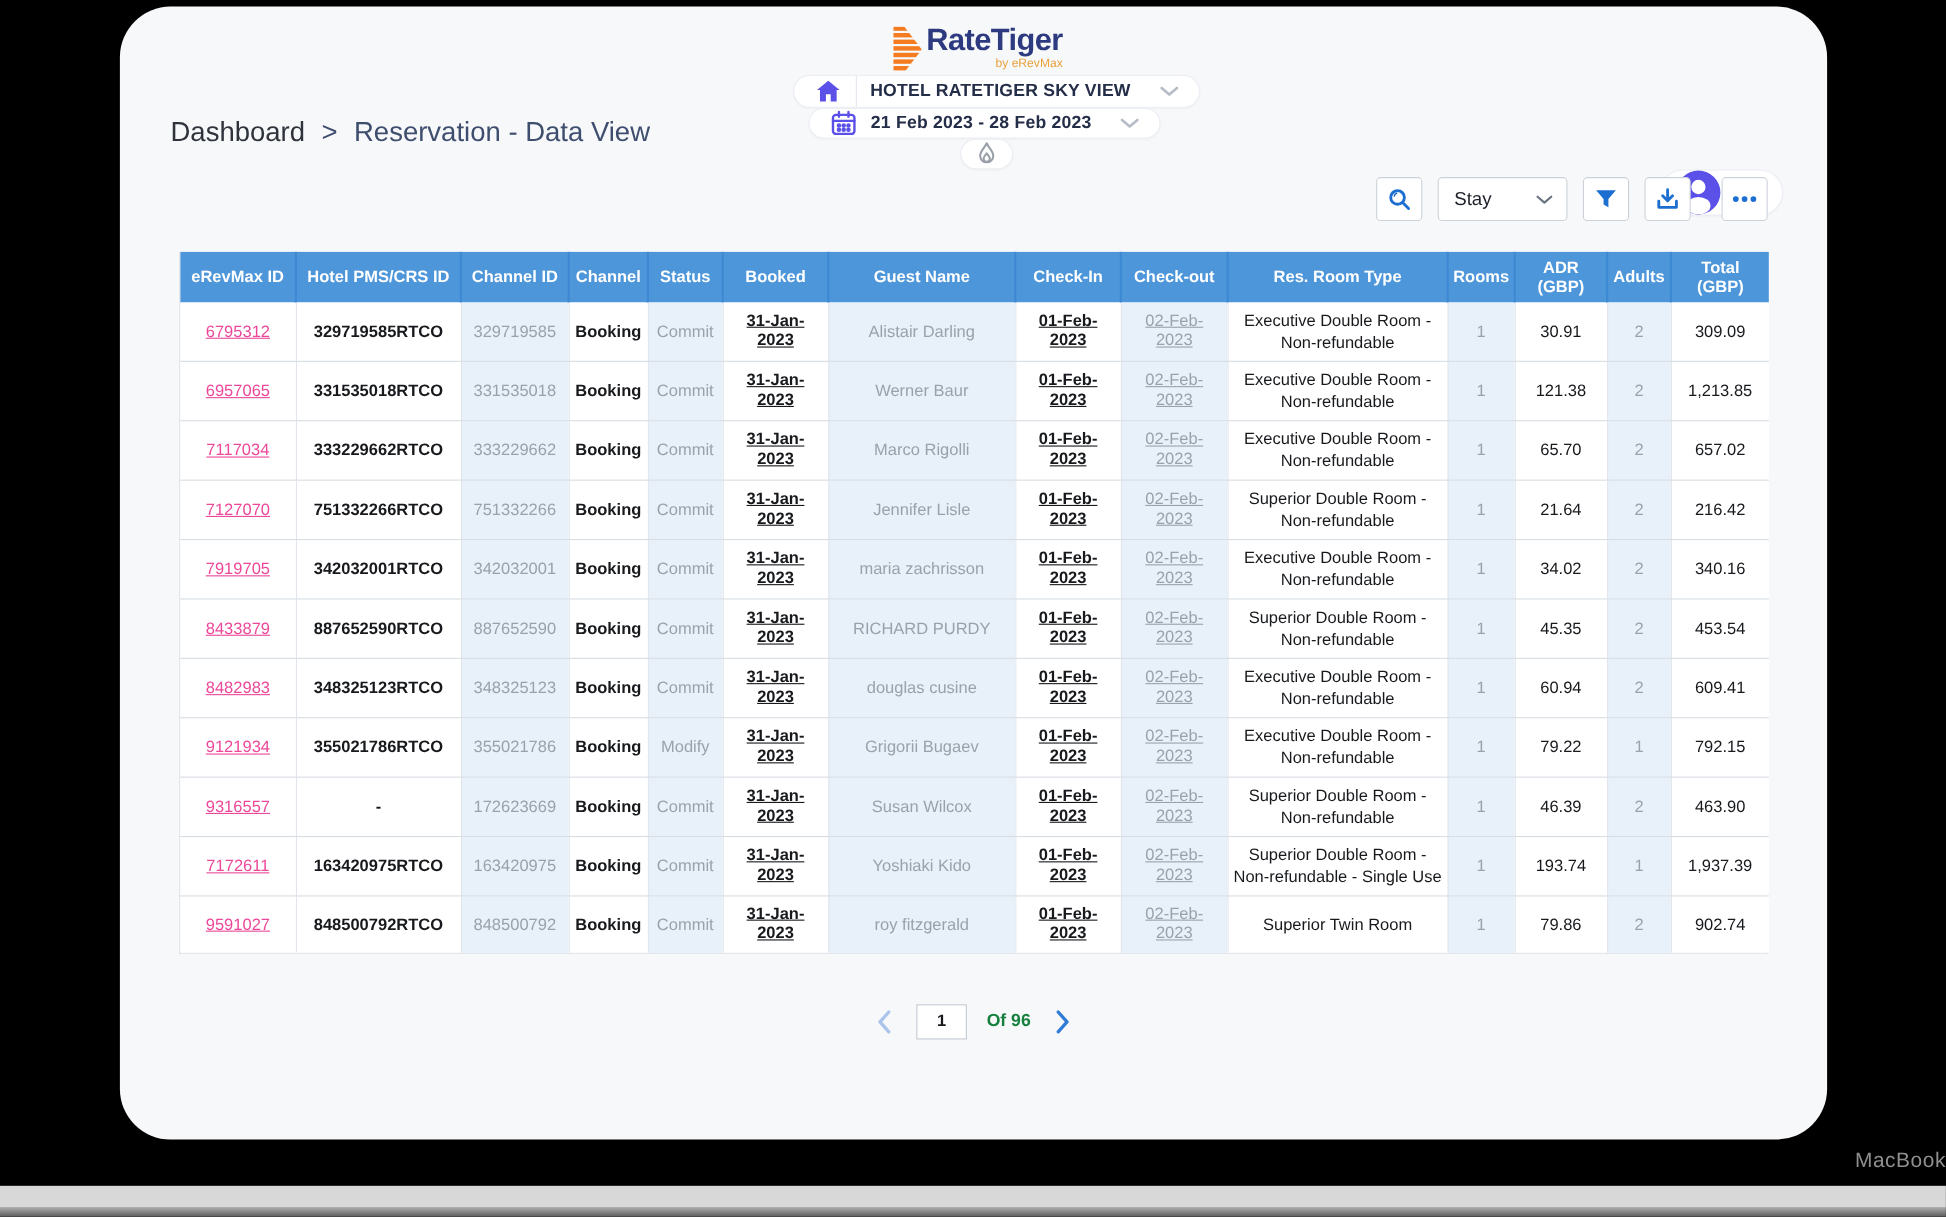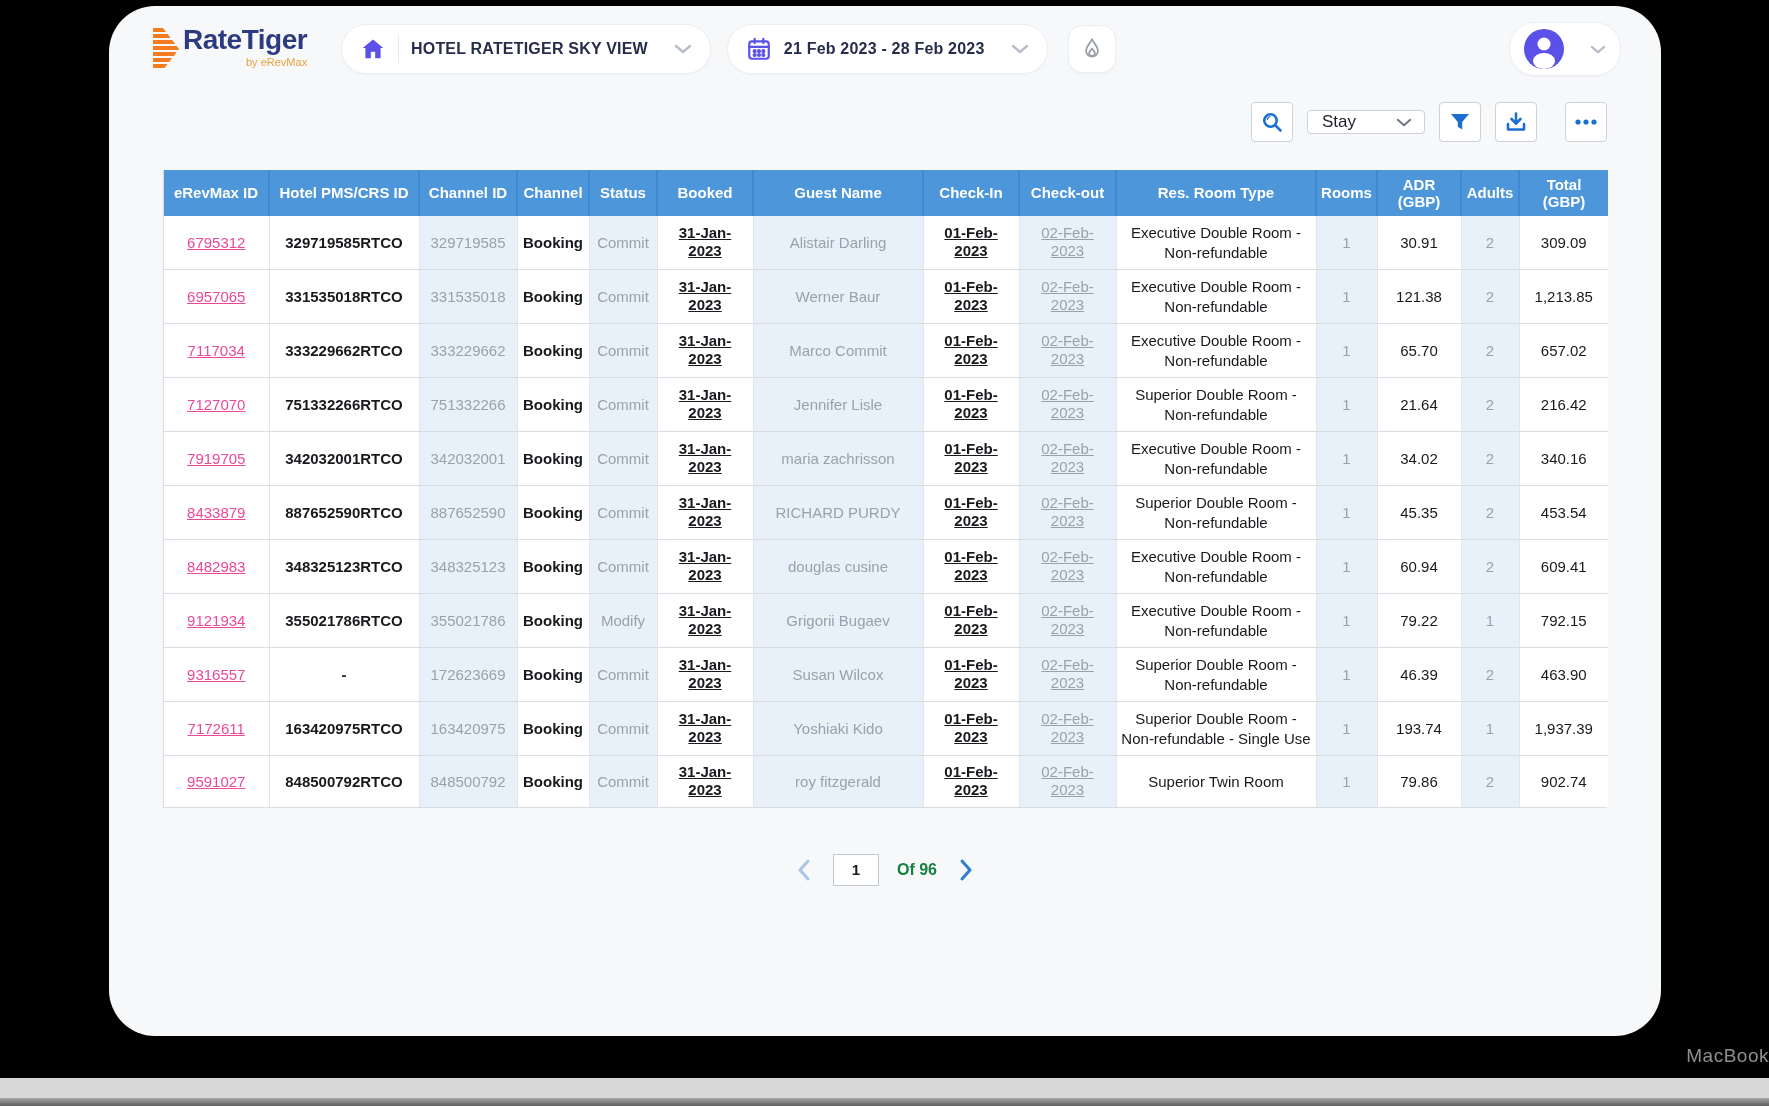--- a/index.html
+++ b/index.html
@@ -3,21 +3,21 @@
 <meta charset="utf-8">
 <style>
   * { margin:0; padding:0; box-sizing:border-box; }
   html,body { width:1769px; height:1106px; background:#000; overflow:hidden;
               font-family:"Liberation Sans", sans-serif; }
 
   .screen { position:absolute; left:109px; top:6px; width:1552px; height:1030px;
             background:#f7f8fa; border-radius:46px; overflow:hidden; }
 
   
-  .topbar { display:flex; align-items:center; margin:16px 40px 0 44px; height:54px; }
+  .topbar { display:flex; align-items:center; margin:16px 40px 0 44px; height:54px;flex-direction:column; }
   .logo { display:flex; align-items:flex-start; gap:4px; width:150px; }
   .logo-text-wrap { display:flex; flex-direction:column; align-items:flex-end; }
   .logo-brand { font-size:28px; font-weight:700; color:#2e3a80; letter-spacing:-0.5px; line-height:1; }
   .logo-tag { font-size:11px; color:#e8a23c; margin-top:2px; }
   .pill { display:flex; align-items:center; background:#fff; border:1px solid #ecEef3;
           border-radius:26px; height:50px; padding:0 18px;
           box-shadow:0 1px 2px rgba(30,40,80,0.04); }
   .hotel-pill { margin-left:38px; gap:12px;text-align:center; }
   .pill-divider { width:1px; height:28px; background:#e4e7ee; }
   .pill-label { font-size:16px; font-weight:700; color:#252e48; letter-spacing:0.2px; }
@@ -35,21 +35,21 @@
   .breadcrumb { margin:30px 0 0 46px; font-size:25px; color:#2f343c; }
   .breadcrumb .sep { color:#3f4e6e; margin:0 8px; }
   .breadcrumb .current { color:#3f4e6e; }
 
   
   .toolbar { display:flex; align-items:center; justify-content:flex-end;
              margin:26px 54px 0 54px; gap:14px; }
   .tool-btn { width:42px; height:40px; background:#fff; border:1px solid #ccd2da;
               border-radius:4px; display:flex; align-items:center; justify-content:center; }
   .stay-select { display:flex; align-items:center; justify-content:space-between;
-                 width:118px; height:24px; background:#fff; border:1px solid #ccd2da;
+                 width:118px; height:40px; background:#fff; border:1px solid #ccd2da;
                  border-radius:4px; padding:0 12px 0 14px; }
   .stay-label { font-size:17px; color:#1d2129; }
   .gap-before-more { margin-left:14px; }
 
   
   .table-wrap { margin:10px 54px 0 54px; width:1444px; background:#fff;
                 border:1px solid #d8dde3; border-top:none; }
   table { width:1444px; border-collapse:collapse; table-layout:fixed;margin-top:28px; }
   thead th { background:#4e96da; color:#fff; font-size:15px; font-weight:700;
              text-align:center; vertical-align:middle; height:46px; line-height:1.15;
@@ -170,20 +170,25 @@
         </svg>
       </span>
       <span class="chev">
         <svg width="16" height="11" viewBox="0 0 18 12">
             <polyline points="2,3 9,9 16,3" fill="none" stroke="#b7bdc7" stroke-width="2.4" stroke-linecap="round" stroke-linejoin="round"></polyline>
           </svg>
       </span>
     </div>
   </div>
 
+  <div class="breadcrumb">
+    <span>Dashboard</span>
+    <span class="sep">&gt;</span>
+    <span class="current">Reservation - Data View</span>
+  </div>
 
   <div class="toolbar">
     <div class="tool-btn">
       <span>
         <svg width="24" height="24" viewBox="0 0 24 24" fill="none" stroke="#1c6fd1" stroke-width="2.6" stroke-linecap="round">
           <circle cx="10.5" cy="10.5" r="6.2"></circle>
           <line x1="15.3" y1="15.3" x2="20.5" y2="20.5"></line>
           <path d="M7.5 9.2 a3.4 3.4 0 0 1 2.2-2.6" stroke-width="1.4"></path>
         </svg>
       </span>
@@ -292,21 +297,21 @@
             <td class="c-shade">2</td>
             <td>1,213.85</td>
           </tr>
           <tr>
             <td><a href="#" class="idlink">7117034</a></td>
             <td class="b">333229662RTCO</td>
             <td class="c-shade">333229662</td>
             <td class="b">Booking</td>
             <td class="c-shade">Commit</td>
             <td class="b date"><span class="dw">31-Jan-2023</span></td>
-            <td class="c-shade">Marco Commit</td>
+            <td class="c-shade">Marco Rigolli</td>
             <td class="b date"><span class="dw">01-Feb-2023</span></td>
             <td class="c-shade date"><span class="dw">02-Feb-2023</span></td>
             <td>Executive Double Room - Non-refundable</td>
             <td class="c-shade">1</td>
             <td>65.70</td>
             <td class="c-shade">2</td>
             <td>657.02</td>
           </tr>
           <tr>
             <td><a href="#" class="idlink">7127070</a></td>

